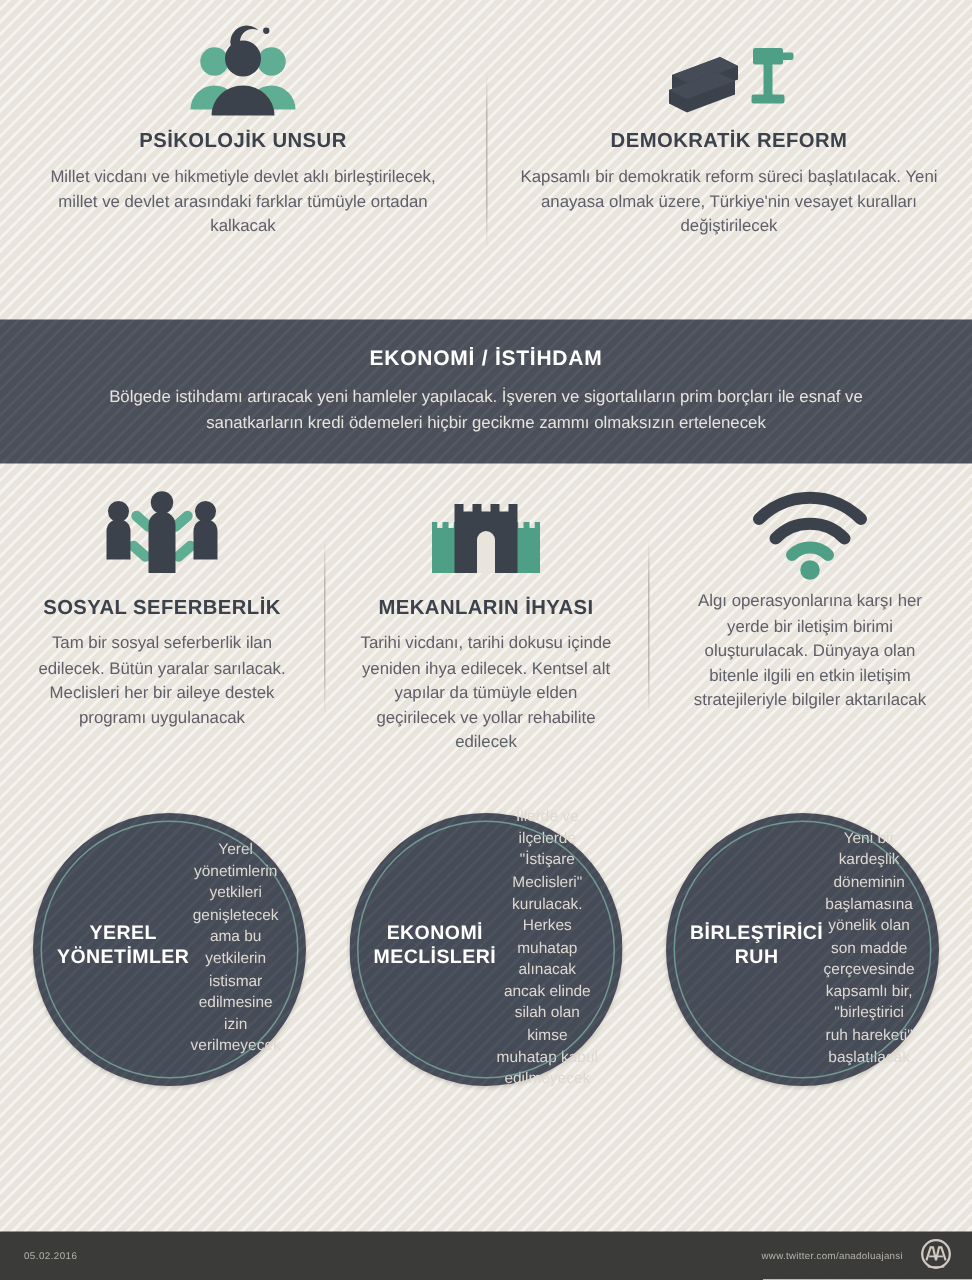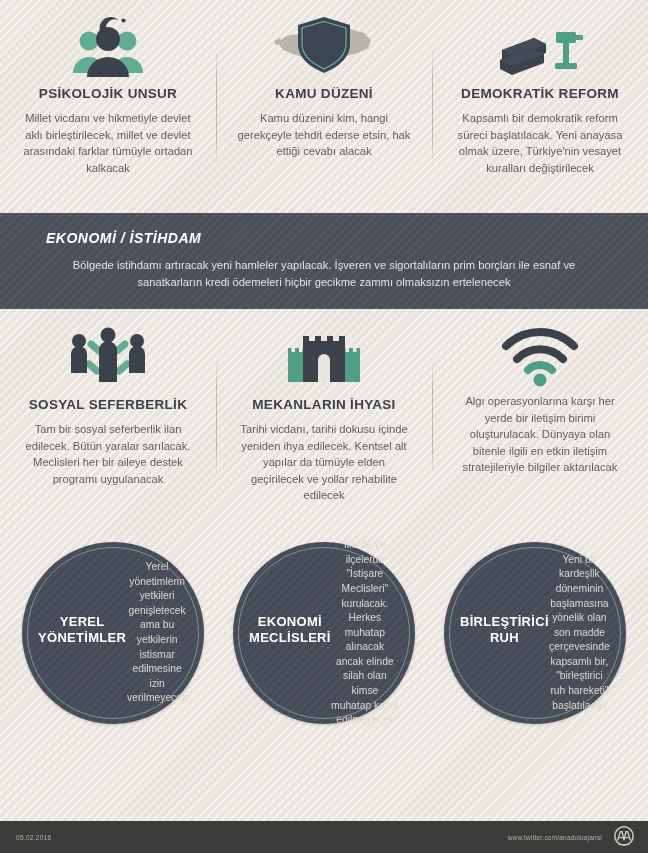--- a/index.html
+++ b/index.html
@@ -133,27 +133,26 @@
   }
 
   
   .band {
     position: relative;
     height: 96px;
     padding: 17px 46px 0 46px;
     overflow: hidden;
   }
   .band-title {
-    text-align: left;
+    text-align: center;
     color: #ffffff;
     font-size: 14px;
     font-weight: bold;
     letter-spacing: 0.5px;
     margin-bottom: 11px;
-    font-style: italic;
   }
   .band-body {
     text-align: center;
     color: #e7e4de;
     font-size: 11.2px;
     line-height: 16.5px;
   }
 
   
   .circles {
@@ -263,35 +262,20 @@
           <path d="M45 60 a16 16 0 0 1 32 0 Z" fill="#5fae93"></path>
 
           <circle cx="42" cy="26" r="12" fill="#3c424c"></circle>
           <path d="M21 64 a21 20 0 0 1 42 0 Z" fill="#3c424c"></path>
         </svg>
       </div>
       <div class="card-title">PSİKOLOJİK UNSUR</div>
       <div class="card-body">Millet vicdanı ve hikmetiyle devlet aklı birleştirilecek, millet ve devlet arasındaki farklar tümüyle ortadan kalkacak</div>
     </div>
 
-    <div class="col">
-      <div class="icon-box">
-        <svg width="104" height="64" viewBox="0 0 104 64" aria-hidden="true">
-
-          <path d="M6 28 L14 22 L26 20 L38 23 L50 17 L64 18 L78 15 L92 19 L99 26 L96 34 L86 39
-                   L74 42 L60 44 L46 45 L32 43 L20 40 L10 35 Z" fill="#b9b5ac"></path>
-          <path d="M2 27 L8 24 L10 30 L4 31 Z" fill="#b9b5ac"></path>
-
-          <path d="M52 3 L78 11 L78 30 C78 44 66 53 52 59 C38 53 26 44 26 30 L26 11 Z" fill="#3c4552"></path>
-          <path d="M52 7.5 L74 14 L74 30 C74 42 64 49.5 52 54.8 C40 49.5 30 42 30 30 L30 14 Z" fill="none" stroke="#5fae93" stroke-width="1.3"></path>
-        </svg>
-      </div>
-      <div class="card-title">KAMU DÜZENİ</div>
-      <div class="card-body">Kamu düzenini kim, hangi gerekçeyle tehdit ederse etsin, hak ettiği cevabı alacak</div>
-    </div>
 
     <div class="col">
       <div class="icon-box">
         <svg width="92" height="62" viewBox="0 0 92 62" aria-hidden="true">
 
           <path d="M8 44 L8 35 L40 23 L52 29 L52 38 L20 50 Z" fill="#3c424c"></path>
           <path d="M8 35 L40 23 L52 29 L20 41 Z" fill="#464c57"></path>
           <path d="M6 54 L6 45 L38 33 L50 39 L50 48 L18 60 Z" fill="#3c424c"></path>
           <path d="M6 45 L38 33 L50 39 L18 51 Z" fill="#464c57"></path>
 

